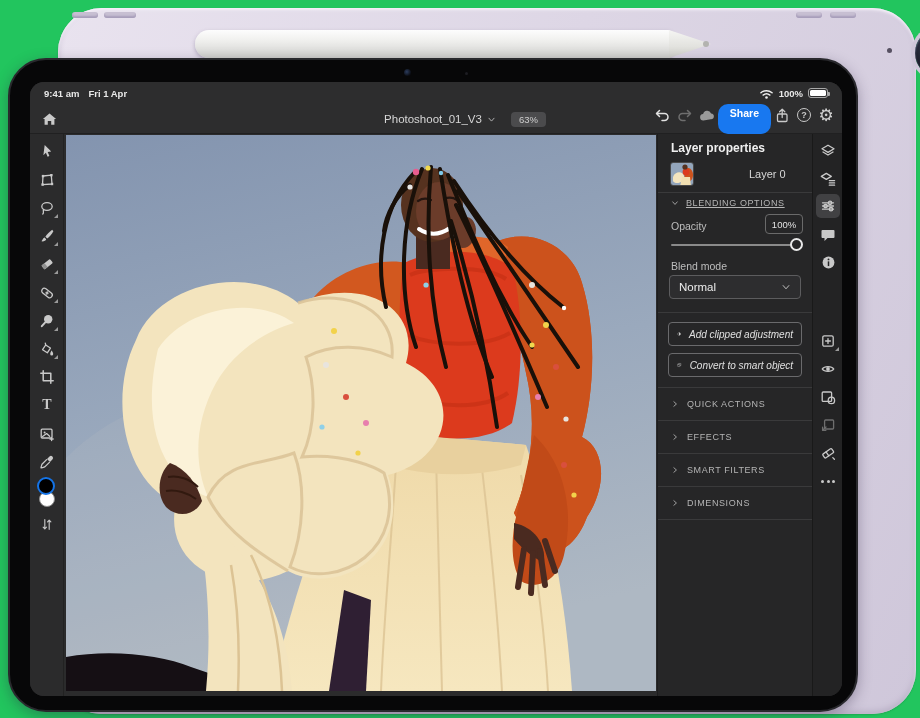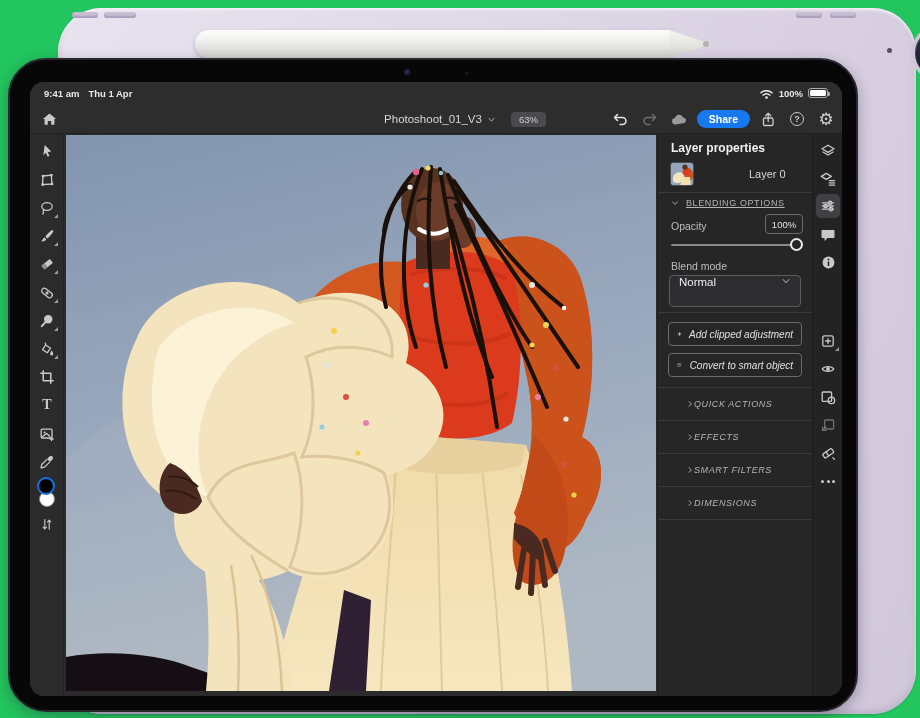--- a/index.html
+++ b/index.html
@@ -46,21 +46,21 @@
   .battery{width:20px;height:10px;border:1px solid #a9a9a9;border-radius:3px;position:relative;background:#2d2d2e;}
   .battery .fill{position:absolute;left:1px;top:1px;bottom:1px;right:1px;background:#ffffff;border-radius:1.5px;}
   .battery .nub{position:absolute;right:-3px;top:2.5px;width:2px;height:4px;border-radius:0 1px 1px 0;background:#a9a9a9;}
 
   
   .topbar{position:absolute;left:0;top:22px;width:100%;height:30px;background:#2d2d2e;border-bottom:1px solid #202021;}
   .home-btn{position:absolute;left:8px;top:5px;width:22px;height:20px;display:flex;align-items:center;justify-content:center;}
   .title-group{position:absolute;left:330px;top:0;width:210px;height:30px;display:flex;align-items:center;justify-content:center;gap:5px;}
   .doc-title{font-size:11.5px;color:#d6d6d6;}
   .zoom-badge{margin-left:10px;background:#4b4b4d;color:#cfcfcf;font-size:9.5px;padding:2px 8px;border-radius:4px;}
-  .topbar-right{position:absolute;right:5px;top:0;height:30px;display:flex;align-items:center;gap:7px;}
+  .topbar-right{position:absolute;right:5px;top:0;height:30px;display:flex;}
   .tb-ic{width:22px;height:22px;display:flex;align-items:center;justify-content:center;}
   .share-btn{background:#1878F0;color:#fff;font-size:10.5px;font-weight:700;padding:3px 12px;border-radius:10px;}
   .gear-glyph{font-size:17px;color:#d0d0d0;}
   .help-circ{width:14px;height:14px;border:1.3px solid #c9c9c9;border-radius:50%;display:flex;align-items:center;justify-content:center;
     color:#c9c9c9;font-size:9px;font-weight:700;}
 
   
   .tools{position:absolute;left:0;top:52px;bottom:0;width:34px;background:#2b2b2c;border-right:1px solid #222;}
   .tool{position:absolute;left:8px;width:18px;height:18px;display:flex;align-items:center;justify-content:center;}
   .tri{position:absolute;right:-2px;bottom:-1px;width:0;height:0;border-left:4px solid transparent;border-bottom:4px solid #9a9a9a;}
@@ -80,27 +80,27 @@
   .layer-thumb{width:24px;height:24px;border-radius:3px;overflow:hidden;border:1px solid #4a4a4a;flex:0 0 auto;}
   .layer-name{font-size:11px;color:#d8d8d8;margin-left:46px;}
   .pdiv{position:absolute;left:0;width:100%;height:1px;background:#3a3a3b;}
   .sec-head{position:absolute;left:13px;display:flex;align-items:center;gap:7px;color:#b5b5b5;text-decoration:underline;}
   .sec-label{font-size:9px;letter-spacing:.6px;color:#b5b5b5;}
   .flabel{position:absolute;left:13px;font-size:10.5px;color:#bdbdbd;}
   .opacity-box{position:absolute;right:9px;top:80px;width:38px;height:20px;border:1px solid #6a6a6a;border-radius:4px;
     display:flex;align-items:center;justify-content:center;font-size:9.5px;color:#e2e2e2;}
   .slider{position:absolute;left:13px;top:110px;width:128px;height:2px;background:#8a8a8a;border-radius:1px;}
   .knob{position:absolute;right:-4px;top:-6px;width:13px;height:13px;border-radius:50%;background:#262627;border:2px solid #e8e8e8;}
-  .dropdown{position:absolute;left:11px;top:141px;width:132px;height:32px;border:1px solid #5c5c5e;border-radius:4px;background:#2d2d2f;
-    display:flex;justify-content:space-between;padding:0 9px;}
+  .dropdown{position:absolute;left:11px;top:141px;width:132px;height:24px;border:1px solid #5c5c5e;border-radius:4px;background:#2d2d2f;
+    display:flex;align-items:center;justify-content:space-between;padding:0 9px;}
   .dd-val{font-size:11.5px;color:#ececec;}
   .pbtn{position:absolute;left:10px;width:134px;height:24px;border:1px solid #6a6a6c;border-radius:4px;background:transparent;
     display:flex;align-items:center;gap:8px;padding:0 8px;font-style:italic;}
   .pbtn span{font-size:10px;color:#e0e0e0;white-space:nowrap;}
-  .sec-row{position:absolute;left:15px;width:100%;height:33px;display:flex;align-items:center;padding-left:13px;font-style:italic;}
+  .sec-row{position:absolute;left:0;width:100%;height:33px;display:flex;align-items:center;gap:8px;padding-left:13px;}
 
   
   .rail{position:absolute;left:782px;top:52px;width:30px;bottom:0;background:#232324;border-left:1px solid #191919;}
   .rail-ic{position:absolute;left:6px;width:18px;height:18px;display:flex;align-items:center;justify-content:center;}
   .rail-ic.sel{left:3px;width:24px;height:24px;background:#414143;border-radius:5px;}
   .dots{display:flex;gap:2.5px;}
   .dots i{width:3px;height:3px;border-radius:50%;background:#c9c9c9;}
 
   svg.ic{display:block;}
   .s{stroke:#c9c9c9;stroke-width:1.3;fill:none;stroke-linecap:round;stroke-linejoin:round;}
@@ -127,21 +127,21 @@
 
   <div class="ipad-front">
     <div class="front-camera"></div>
     <div class="front-mic"></div>
 
     <div class="screen">
 
       <div class="statusbar">
         <div class="status-left">
           <span class="status-txt">9:41 am</span>
-          <span class="status-txt">Thu 1 Apr</span>
+          <span class="status-txt">Fri 1 Apr</span>
         </div>
         <div class="status-right">
           <span>
             <svg class="ic" width="15" height="13" viewBox="0 0 16 14">
                 <path class="s" style="stroke:#eee;stroke-width:1.6" d="M2 6.2 C5.5 3.2 10.5 3.2 14 6.2"></path>
                 <path class="s" style="stroke:#eee;stroke-width:1.6" d="M4.4 8.7 C6.6 6.9 9.4 6.9 11.6 8.7"></path>
                 <circle cx="8" cy="11.3" r="1.4" fill="#eee"></circle>
               </svg>
           </span>
           <span class="status-txt">100%</span>

